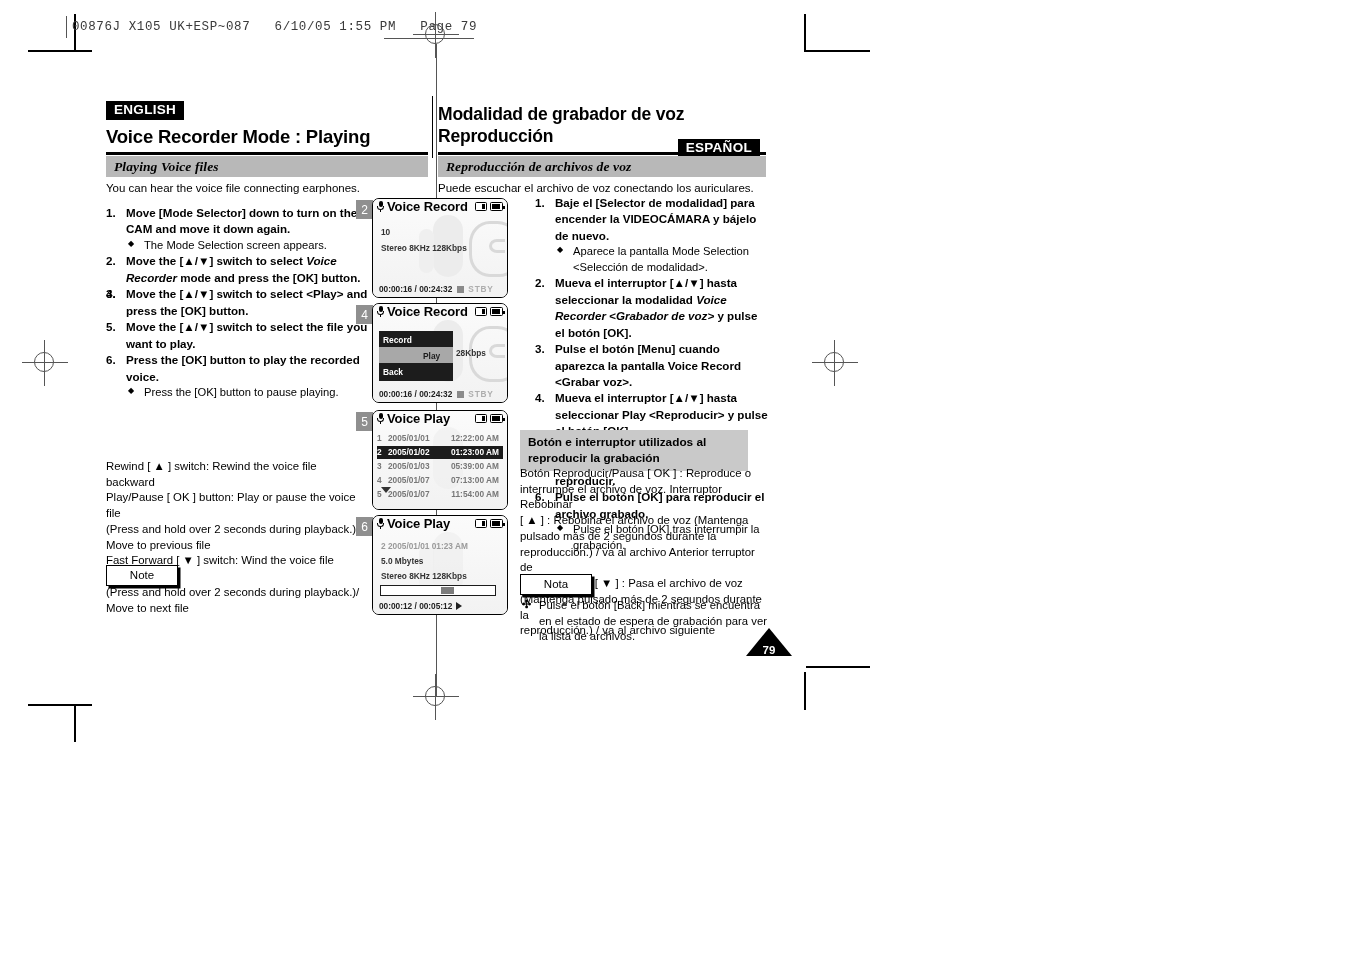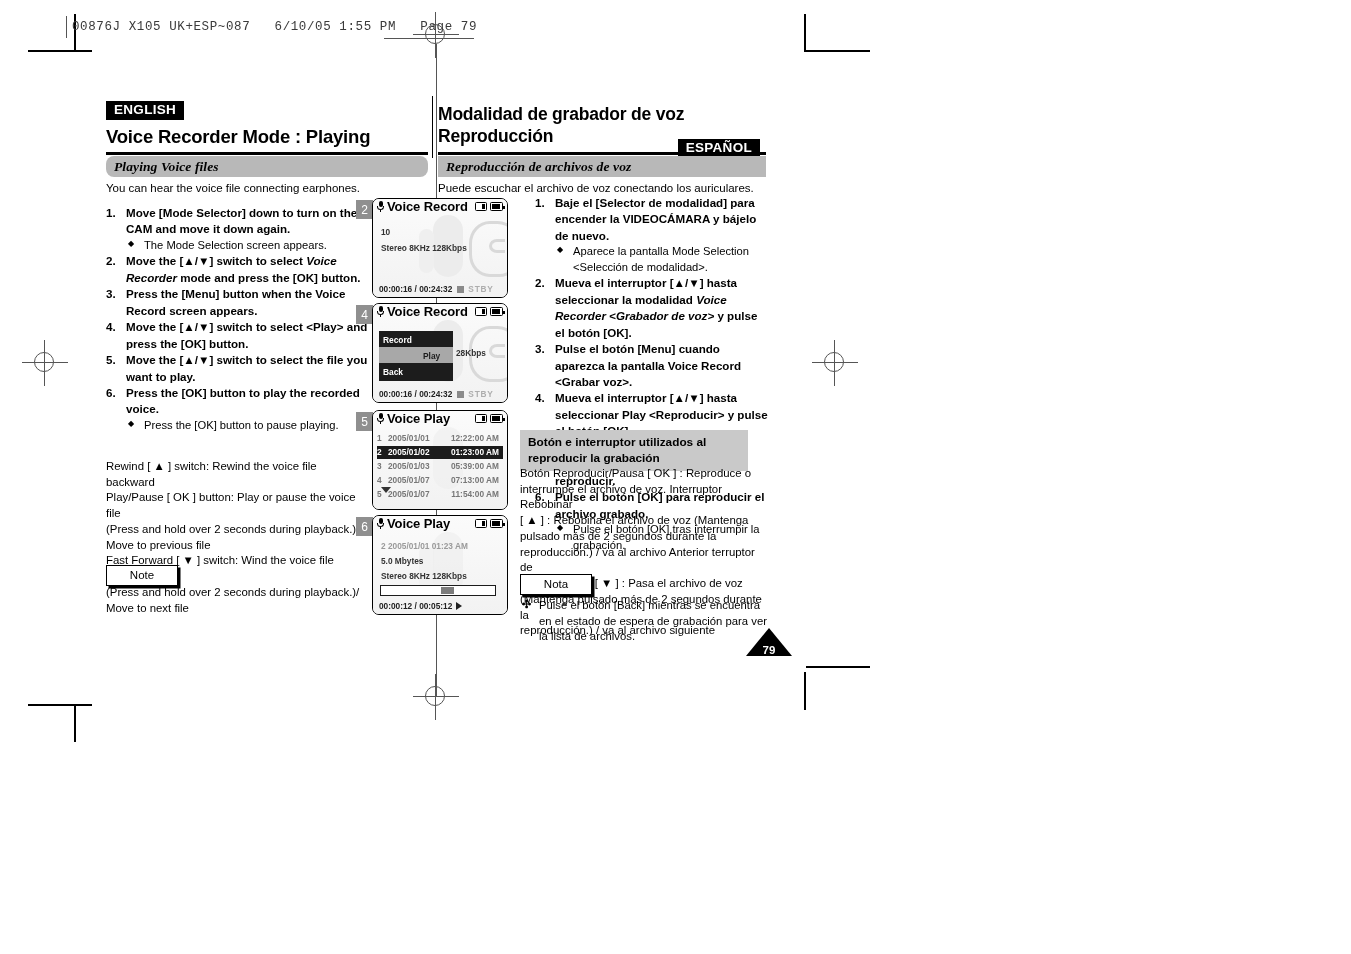--- a/index.html
+++ b/index.html
@@ -289,38 +289,37 @@
 
 <div class="page">
 
   <div class="col-divider"></div>
 
   <div class="col-en">
     <span class="lang-tag">ENGLISH</span>
     <div class="title">Voice Recorder Mode : Playing</div>
   </div>
   <div class="rule-black" style="left:106px; top:152px; width:322px;"></div>
-  <div class="subbar" style="left:106px; top:156px; width:322px;border-radius:8px;">
+  <div class="subbar" style="left:106px; top:156px; width:322px;">
     <span>Playing Voice files</span>
   </div>
   <div class="intro" style="left:106px; top:181px; width:300px;">You can hear the voice file connecting earphones.</div>
 
   <ol class="steps" style="left:106px; top:205px; width:274px;">
     <li>
       <span class="num">1.</span>
       <span>Move [Mode Selector] down to turn on the CAM and move it down again.</span>
       <div class="sub-bullet">The Mode Selection screen appears.</div>
     </li>
     <li>
       <span class="num">2.</span>
       <span>Move the [▲/▼] switch to select </span><span class="it">Voice Recorder</span><span> mode and press the [OK] button.</span>
     </li>
     <li>
       <span class="num">3.</span>
-      <span>Press the [Menu] button when the Voice Record screen appears.</span>
     </li>
     <li>
       <span class="num">4.</span>
       <span>Move the [▲/▼] switch to select &lt;Play&gt; and press the [OK] button.</span>
     </li>
     <li>
       <span class="num">5.</span>
       <span>Move the [▲/▼] switch to select the file you want to play.</span>
     </li>
     <li>

